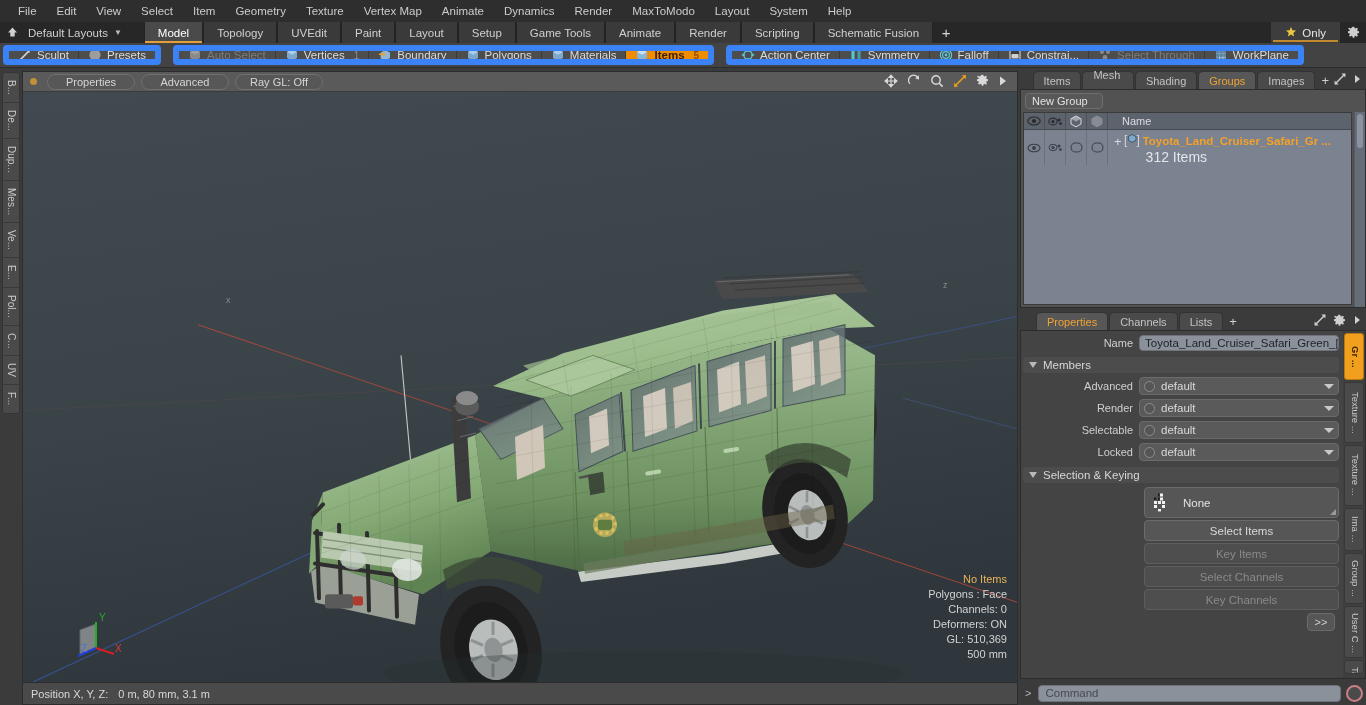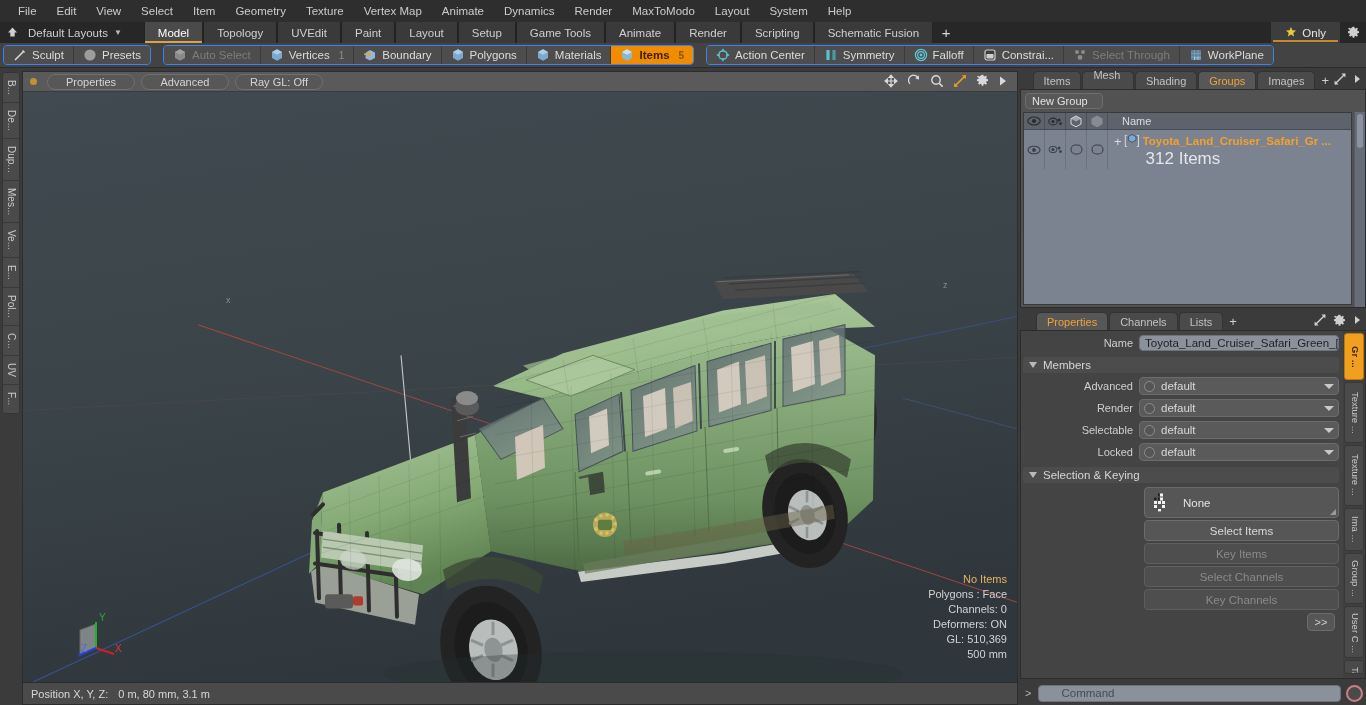--- a/index.html
+++ b/index.html
@@ -31,21 +31,21 @@
   .lb-right{ margin-left:auto; display:flex; align-items:stretch; }
   .lb-only{ display:flex; align-items:center; gap:5px; padding:0 14px; background:#3d3d3d; color:#e6e6e6;
             font-size:11.5px; position:relative; }
   .lb-only:after{ content:""; position:absolute; left:2px; right:2px; bottom:1px; height:2px; background:#c2892e; }
   .lb-gear{ width:26px; display:flex; align-items:center; justify-content:center; }
 
   
   .modebar{ height:25px; background:#434343; display:flex; align-items:stretch; flex:0 0 25px;
             border-bottom:1px solid #2b2b2b; }
   .mgroup{ display:flex; align-items:stretch; background:#4d4d4d; border-radius:4px; margin:2px 0 2px 3px;
-           border:1px solid #3b82f6; overflow:hidden; }
+           border:6px solid #3b82f6; overflow:hidden; }
   .mbtn{ display:flex; align-items:center; gap:5px; padding:0 9px; font-size:11.5px; color:#dcdcdc;
          border-right:1px solid #3a3a3a; background:#4d4d4d; }
   .mbtn:last-child{ border-right:none; }
   .mbtn.disabled{ color:#7d7d7d; }
   .mbtn.active{ background:#f08c00; color:#3b2000; font-weight:bold; }
   .mbtn .num{ color:#8e8e8e; font-size:10px; margin-left:4px; }
   .mbtn.active .num{ color:#8a5200; }
   .ico{ width:14px; height:14px; display:inline-block; flex:0 0 14px; }
 
   
@@ -99,21 +99,21 @@
   .tbl{ flex:1; display:flex; flex-direction:column; margin:0 2px 2px 2px; border:1px solid #3a3a3a; min-height:0;
         background:#6d7480; }
   .tbl-head{ display:flex; height:17px; background:#5d636d; border-bottom:1px solid #454a52; flex:0 0 17px; }
   .hcell{ width:21px; border-right:1px solid #4b5059; display:flex; align-items:center; justify-content:center; }
   .hname{ flex:1; display:flex; align-items:center; padding-left:14px; font-size:11px; color:#d9dce1; }
   .trow{ display:flex; min-height:29px; background:#7b8290; }
   .rcell{ width:21px; border-right:1px solid #6a707c; display:flex; align-items:center; justify-content:center; }
   .rname{ flex:1; display:flex; align-items:flex-start; padding:2px 0 0 4px; position:relative; }
   .plus-exp{ color:#d8dbe0; font-size:13px; line-height:13px; padding:3px 2px 0 2px; }
   .grp-label{ color:#f3a12a; font-weight:bold; font-size:11.5px; white-space:nowrap; overflow:hidden; }
-  .grp-sub{ color:#e3e6ea; font-size:17px; padding-left:22px; }
+  .grp-sub{ color:#e3e6ea; font-size:14px; padding-left:22px; }
   .tbl-fill{ flex:1; background:#7b8290; }
   .tbl-scroll{ width:11px; background:#666d79; border-left:1px solid #555b65; position:relative;}
   .tbl-scroll:after{content:"";position:absolute;left:2px;right:2px;top:2px;height:34px;background:#8b93a1;border-radius:4px;}
 
   
   .props{ background:#444444; border:1px solid #2c2c2c; flex:1; display:flex; min-height:0; }
   .props-main{ flex:1; min-width:0; display:flex; flex-direction:column; overflow:hidden; }
   .name-row{ display:flex; align-items:center; padding:4px 4px 4px 0; gap:6px; }
   .lbl{ font-size:11px; color:#cfcfcf; text-align:right; }
   .namefield{ flex:1; background:#8b919b; border:1px solid #6d727b; border-radius:4px; color:#20242a; font-size:11.5px;
@@ -141,21 +141,21 @@
   .props-rail{ width:22px; flex:0 0 22px; background:#3f3f3f; display:flex; flex-direction:column; padding:2px 1px;}
   .pvtab{ writing-mode:vertical-rl; text-orientation:mixed; font-size:9.5px; color:#cacaca; padding:6px 2px;
           text-align:center; background:#4a4a4a; border:1px solid #383838; border-radius:3px; margin-bottom:2px;
           white-space:nowrap; overflow:hidden; }
   .pvtab.active{ background:#f0a01e; color:#3b2200; border-color:#b87a10; font-weight:bold;}
 
   
   .cmdbar{ height:22px; display:flex; align-items:center; gap:5px; padding:0 3px; flex:0 0 24px; margin-top:2px;}
   .cmd-gt{ color:#b4b4b4; font-size:11px; padding:0 2px; }
   .cmd-input{ flex:1; background:#8b919b; border:1px solid #6d727b; border-radius:4px; height:17px;
-              display:flex; align-items:center; padding:0 22px; color:#454b53; font-size:11.5px; }
+              display:flex; align-items:center; padding:0 6px; color:#454b53; font-size:11.5px; }
   .cmd-rec{ width:17px; height:17px; border-radius:50%; border:2px solid #c97f84; background:#4a4a4a; }
 
   svg{ overflow:visible; }
 </style>
 </head>
 <body>
 
 <div id="app">
 
   <div class="menubar">

